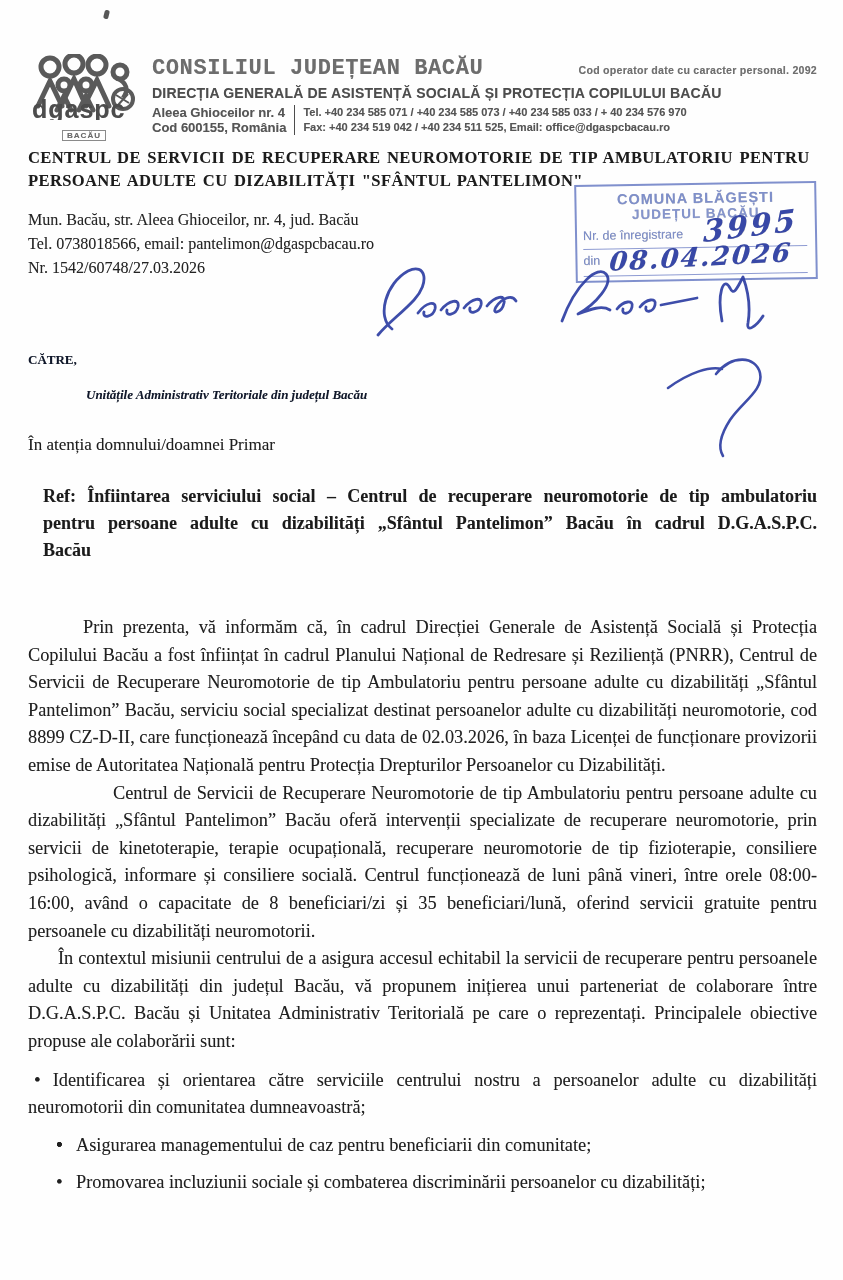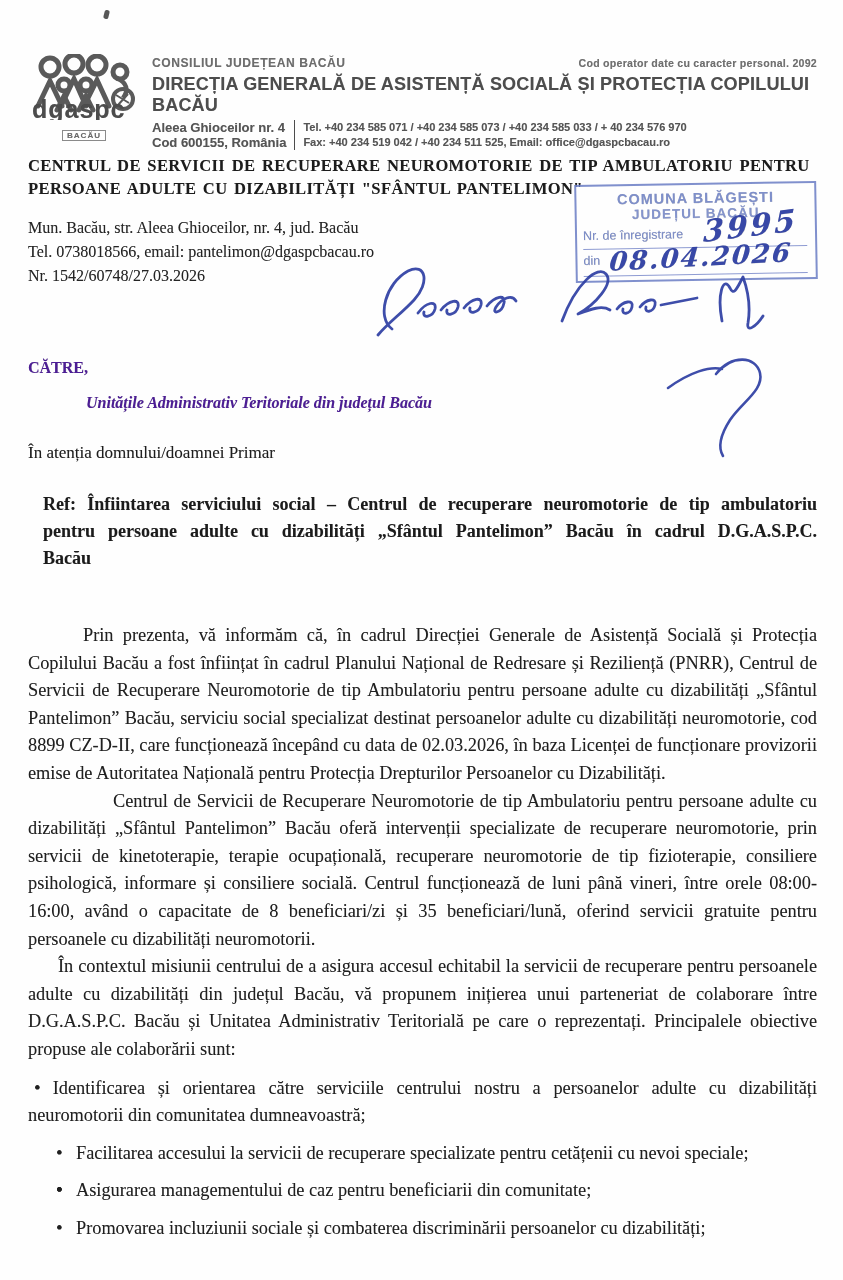--- a/index.html
+++ b/index.html
@@ -13,23 +13,23 @@
          border-radius:2px;transform:rotate(14deg);opacity:.85;}
 
   
   .letterhead{display:flex;margin-top:56px;align-items:flex-start;
               font-family:"Liberation Sans", sans-serif;}
   .logo-wrap{width:112px;flex:0 0 112px;text-align:center;margin-top:-2px;}
   .logo-sub{display:inline-block;font-size:8px;font-weight:bold;color:#6a6a6a;
             border:1px solid #8a8a8a;padding:0 4px;margin-top:-3px;letter-spacing:1px;}
   .lh-text{flex:1;padding-left:12px;}
   .lh-row1{display:flex;justify-content:space-between;align-items:baseline;}
-  .council{font-size:12px;font-weight:bold;color:#6d6d6d;letter-spacing:.6px;}
+  .council{font-size:22px;font-weight:bold;color:#6d6d6d;letter-spacing:.6px;font-family:Liberation Mono, monospace;}
   .cod-op{font-size:10.5px;font-weight:bold;color:#6f6f6f;letter-spacing:.3px;}
-  .directorate{font-size:18px;font-weight:bold;color:#4d4d4d;letter-spacing:.2px;margin-top:4px;}
+  .directorate{font-size:14px;font-weight:bold;color:#4d4d4d;letter-spacing:.2px;margin-top:4px;}
   .lh-contact{display:flex;margin-top:4px;}
   .addr-col{font-size:13px;font-weight:bold;color:#555;line-height:15px;
             padding-right:8px;border-right:1.6px solid #4c4c4c;}
   .tel-col{font-size:11px;font-weight:bold;color:#555;line-height:15px;padding-left:8px;}
 
   
   .center-title{margin-top:4px;font-size:16.5px;font-weight:bold;color:#1c1c1c;
                 line-height:23px;letter-spacing:.4px;word-spacing:2px;}
   .info-block{margin-top:16px;font-size:16px;color:#242424;line-height:24px;}
 
@@ -48,21 +48,21 @@
   .reg-val{position:absolute;left:120px;top:-18px;font-size:30px;transform:rotate(-6deg) skewX(-8deg);
            letter-spacing:3px;}
   .date-val{position:absolute;left:26px;top:-10px;font-size:26px;transform:rotate(-2deg) skewX(-8deg);
             letter-spacing:2px;white-space:nowrap;}
 
   
   .sig{position:absolute;left:350px;top:255px;}
   .mark2{position:absolute;left:660px;top:348px;}
 
   
-  .recipient{margin-top:68px;font-weight:bold;font-size:16px;color:#4c1d95;}
+  .recipient{margin-top:68px;font-weight:bold;font-size:13px;color:#0f172a;}
   .salutation{line-height:24px;}
   .addressee{margin-top:11px;margin-left:58px;line-height:24px;font-style:italic;}
   .attention{margin-top:26px;font-weight:normal;font-size:17px;line-height:24px;color:#1d1d1d;}
   .subject{margin-top:26px;font-weight:bold;font-size:18px;line-height:27px;color:#1b1b1b;
            text-align:justify;word-spacing:3px;margin-left:15px;}
   .body-text{margin-top:50px;font-size:18.3px;line-height:27.6px;color:#202020;text-align:justify;}
   .body-text p{margin:0;}
   .p1{text-indent:55px;}
   .p2{text-indent:85px;}
   .p3{text-indent:30px;}
@@ -147,21 +147,21 @@
     <div class="attention">În atenția domnului/doamnei Primar</div>
 
     <div class="subject">Ref: Înfiintarea serviciului social – Centrul de recuperare neuromotorie de tip ambulatoriu pentru persoane adulte cu dizabilități „Sfântul Pantelimon” Bacău în cadrul D.G.A.S.P.C. Bacău</div>
 
     <div class="body-text">
       <p class="p1">Prin prezenta, vă informăm că, în cadrul Direcției Generale de Asistență Socială și Protecția Copilului Bacău a fost înființat în cadrul Planului Național de Redresare și Reziliență (PNRR), Centrul de Servicii de Recuperare Neuromotorie de tip Ambulatoriu pentru persoane adulte cu dizabilități „Sfântul Pantelimon” Bacău, serviciu social specializat destinat persoanelor adulte cu dizabilități neuromotorie, cod 8899 CZ-D-II, care funcționează începând cu data de 02.03.2026, în baza Licenței de funcționare provizorii emise de Autoritatea Națională pentru Protecția Drepturilor Persoanelor cu Dizabilități.</p>
       <p class="p2">Centrul de Servicii de Recuperare Neuromotorie de tip Ambulatoriu pentru persoane adulte cu dizabilități „Sfântul Pantelimon” Bacău oferă intervenții specializate de recuperare neuromotorie, prin servicii de kinetoterapie, terapie ocupațională, recuperare neuromotorie de tip fizioterapie, consiliere psihologică, informare și consiliere socială. Centrul funcționează de luni până vineri, între orele 08:00-16:00, având o capacitate de 8 beneficiari/zi și 35 beneficiari/lună, oferind servicii gratuite pentru persoanele cu dizabilități neuromotorii.</p>
       <p class="p3">În contextul misiunii centrului de a asigura accesul echitabil la servicii de recuperare pentru persoanele adulte cu dizabilități din județul Bacău, vă propunem inițierea unui parteneriat de colaborare între D.G.A.S.P.C. Bacău și Unitatea Administrativ Teritorială pe care o reprezentați. Principalele obiective propuse ale colaborării sunt:</p>
       <ul class="objectives">
         <li class="first"><span class="bullet">•</span><span>Identificarea și orientarea către serviciile centrului nostru a persoanelor adulte cu dizabilități neuromotorii din comunitatea dumneavoastră;</span></li>
-        <li><span class="bullet">•</span><span>Facilitarea accesului la servicii de recuperare specializate pentru cetățenii cu nevoi speciale;</span></li>
+        <li><span class="bullet">•</span></li>
         <li><span class="bullet">•</span></li>
         <li><span class="bullet">•</span></li>
         <li><span class="bullet">•</span><span>Asigurarea managementului de caz pentru beneficiarii din comunitate;</span></li>
         <li><span class="bullet">•</span><span>Promovarea incluziunii sociale și combaterea discriminării persoanelor cu dizabilități;</span></li>
       </ul>
     </div>
   </div>
 
   <div class="stamp">
     <div class="l1">COMUNA BLĂGEȘTI</div>

